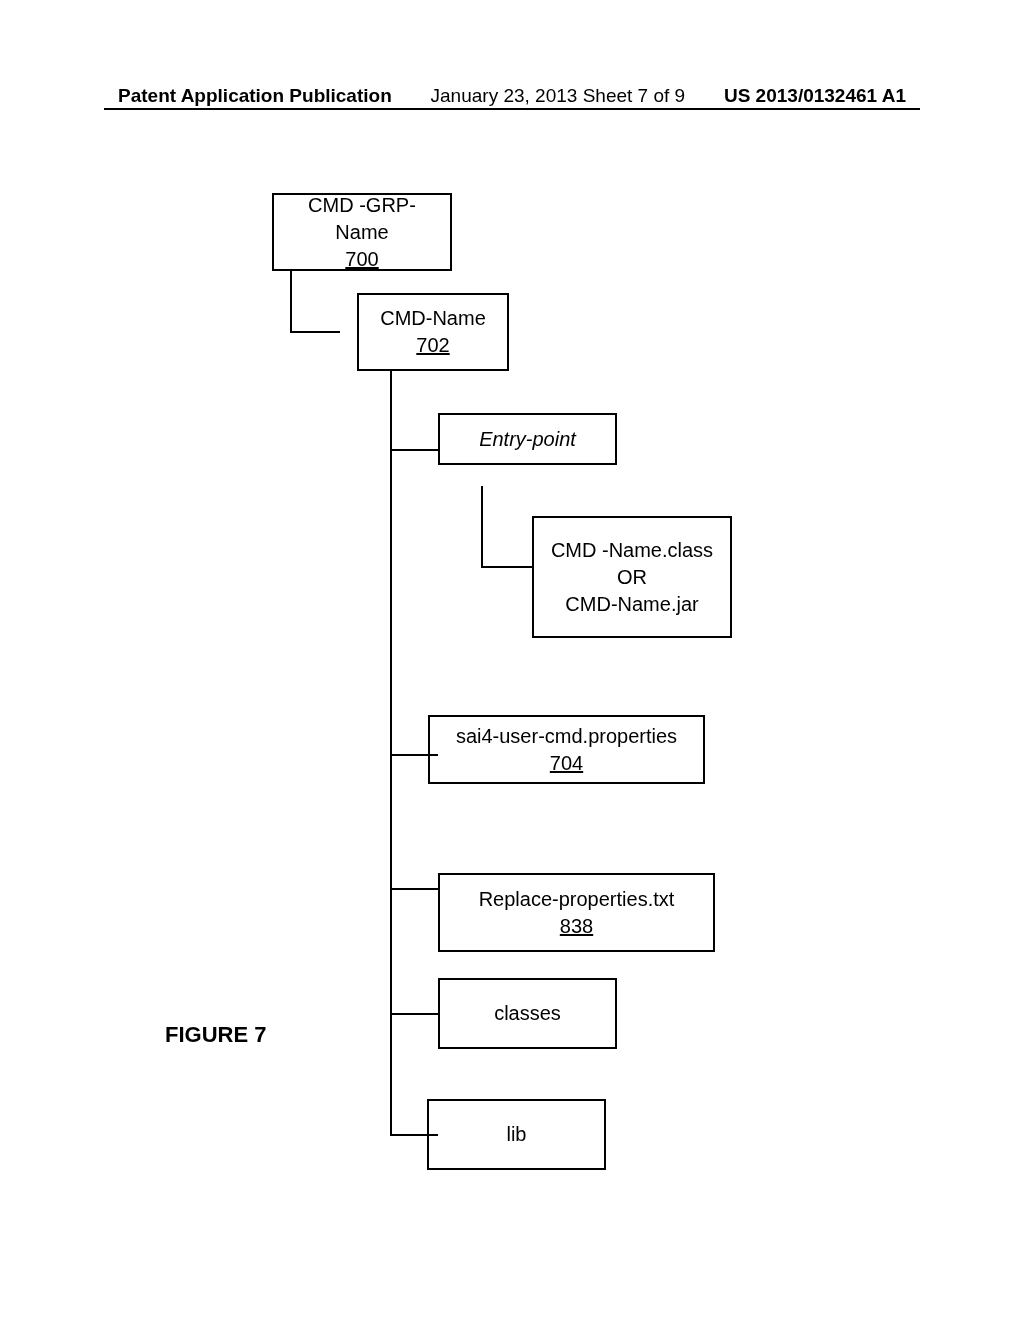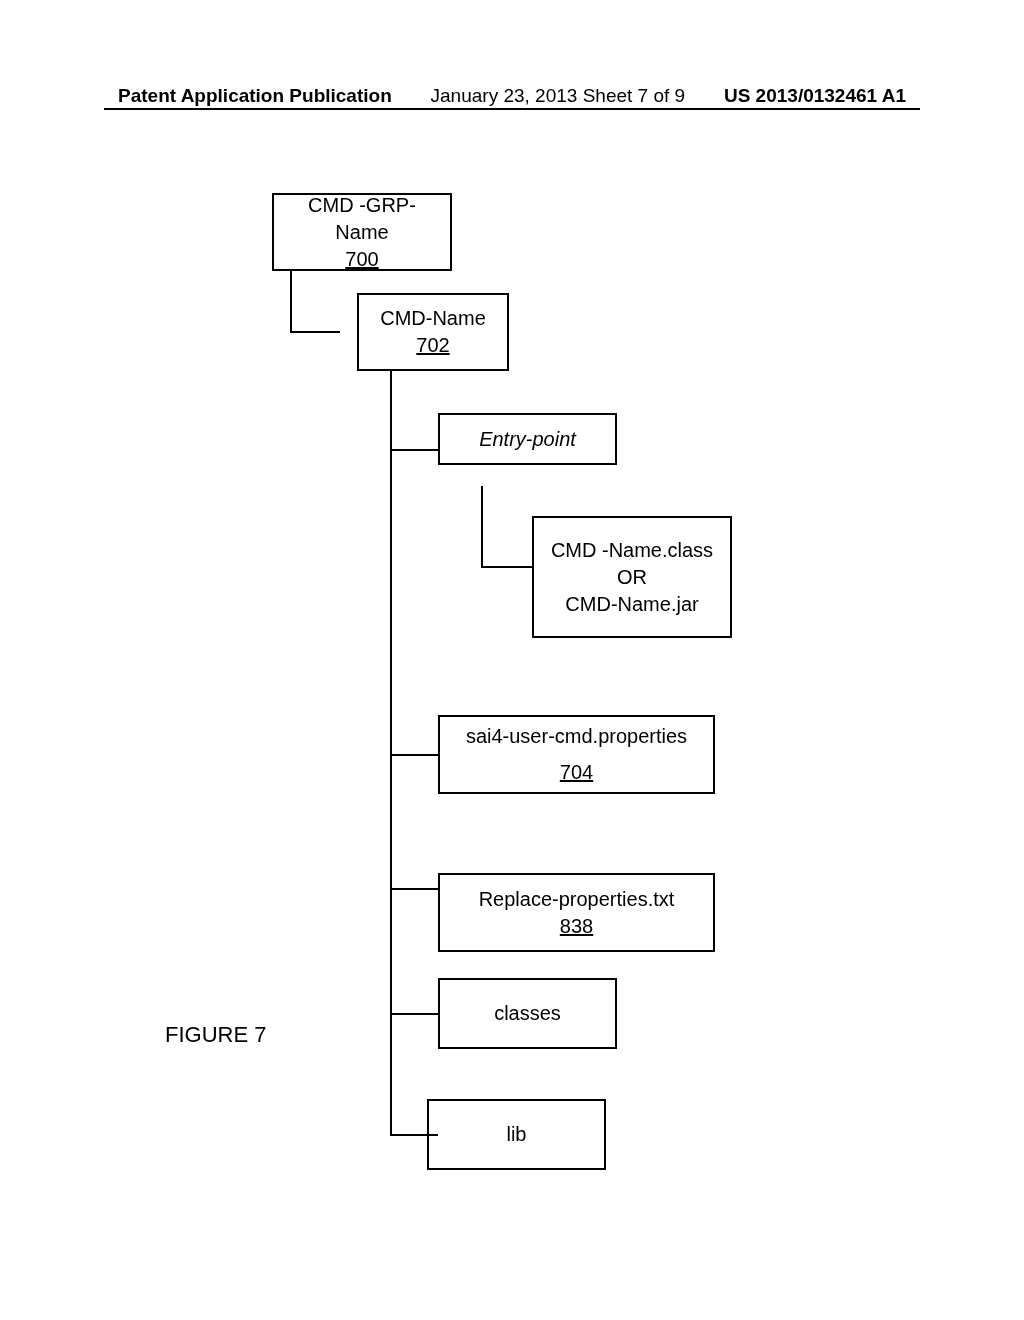--- a/index.html
+++ b/index.html
@@ -97,21 +97,21 @@
 
   <div class="v" style="left:481px; top:486px; height:82px;"></div>
   <div class="h" style="left:481px; top:566px; width:51px;"></div>
 
   <div class="box multiline" style="left:532px; top:516px; width:200px; height:122px;">
     <span>CMD -Name.class
 OR
 CMD-Name.jar</span>
   </div>
 
-  <div class="box" style="left:438px; top:715px; width:277px; height:79px;justify-content:space-between;">
+  <div class="box" style="left:428px; top:715px; width:277px; height:69px;">
     <span>sai4-user-cmd.properties</span>
     <span class="ref">704</span>
   </div>
   <div class="h" style="left:390px; top:754px; width:48px;"></div>
 
   <div class="box" style="left:438px; top:873px; width:277px; height:79px;">
     <span>Replace-properties.txt</span>
     <span class="ref">838</span>
   </div>
   <div class="h" style="left:390px; top:888px; width:48px;"></div>
@@ -119,14 +119,14 @@
   <div class="box" style="left:438px; top:978px; width:179px; height:71px;">
     <span>classes</span>
   </div>
   <div class="h" style="left:390px; top:1013px; width:48px;"></div>
 
   <div class="box" style="left:427px; top:1099px; width:179px; height:71px;">
     <span>lib</span>
   </div>
   <div class="h" style="left:390px; top:1134px; width:48px;"></div>
 
-  <div class="fig-label" style="left:165px; top:1022px;">FIGURE 7</div>
+  <div class="fig-label" style="left:165px; top:1022px;font-weight:bold;">FIGURE 7</div>
 </div>
 
 </body></html>

